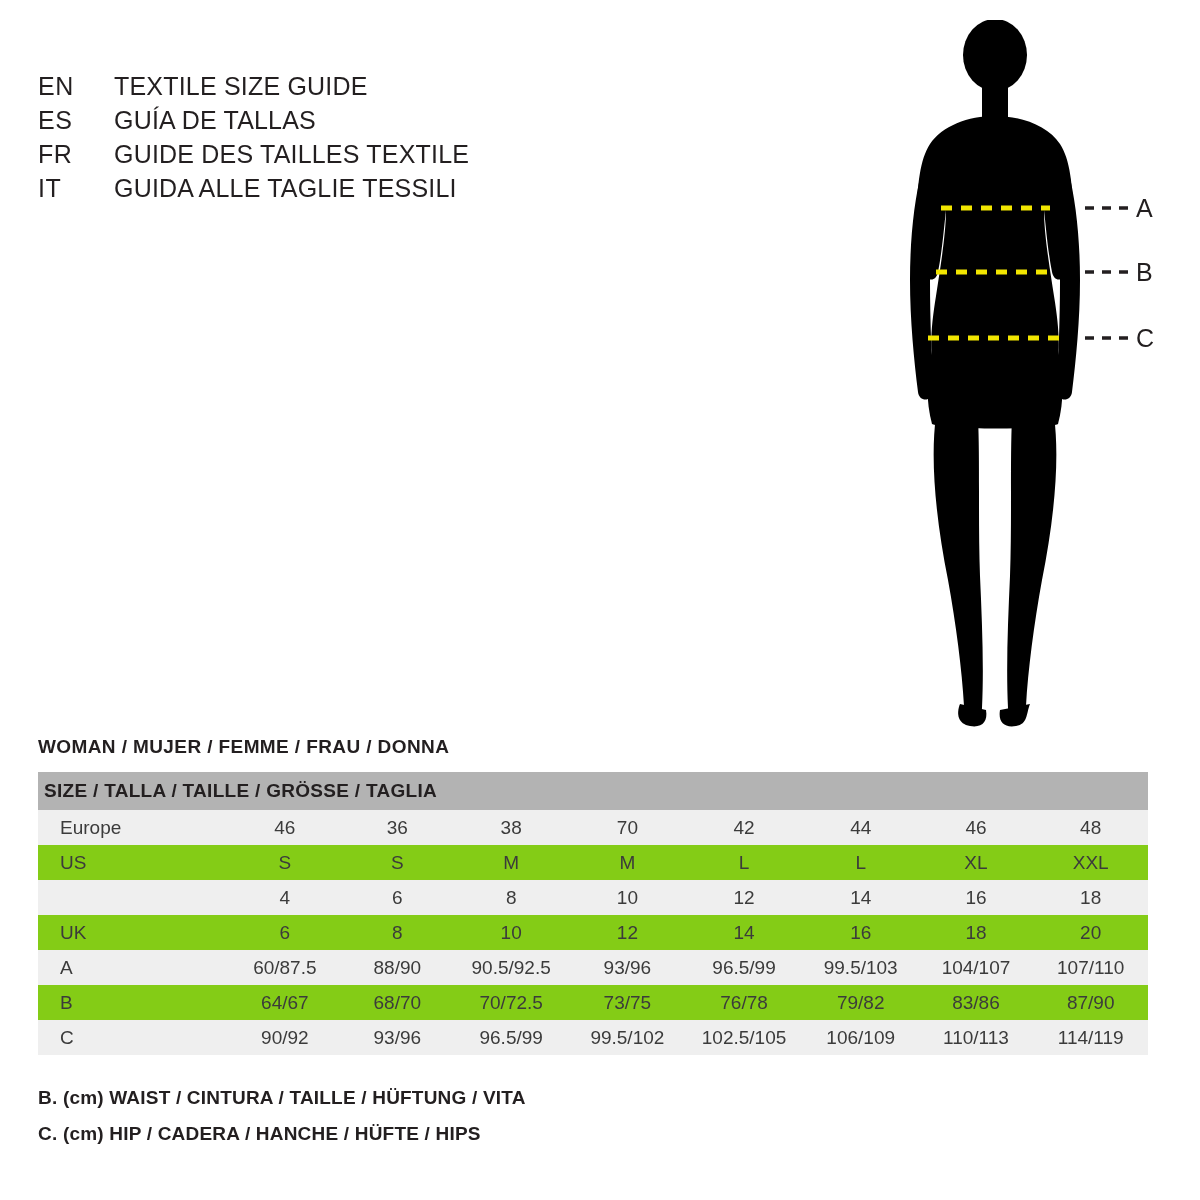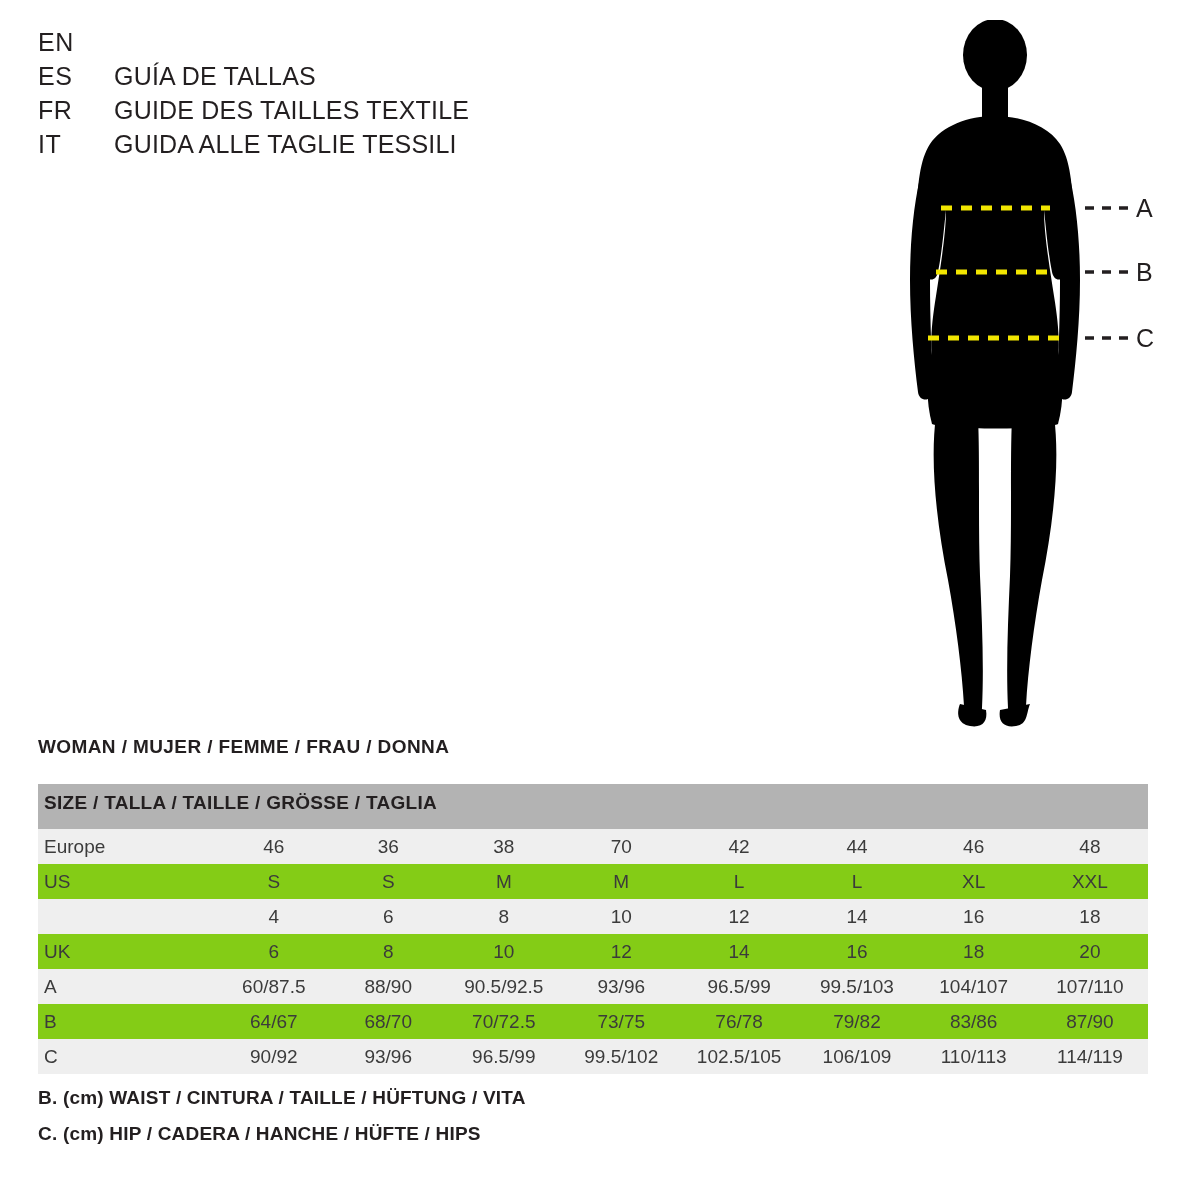--- a/index.html
+++ b/index.html
@@ -27,20 +27,21 @@
     display: flex;
     align-items: baseline;
     height: 34px;
   }
   .title-lang {
     width: 76px;
     font-size: 25px;
     letter-spacing: 0.5px;
     color: #231f20;
     font-weight: 400;
+    margin-top: 44px;
   }
   .title-text {
     font-size: 25px;
     letter-spacing: 0.2px;
     color: #231f20;
     font-weight: 400;
     white-space: nowrap;
   }
 
   
@@ -65,45 +66,45 @@
     position: absolute;
     left: 38px;
     top: 736px;
     width: 1124px;
   }
   #woman-label {
     font-size: 19px;
     font-weight: bold;
     letter-spacing: 0.4px;
     color: #231f20;
-    margin-bottom: 26px;
+    margin-bottom: 14px;
   }
   table {
     border-collapse: collapse;
     width: 1110px;
     font-size: 19px;
     color: #3b3b3b;
   }
   table tr.header-row td {
     background: #b3b3b3;
     color: #231f20;
     font-weight: bold;
     letter-spacing: 0.3px;
-    padding: 6px 6px 14px 6px;
+    padding: 6px 6px 7px 6px;
     font-size: 19px;
   }
   table td {
     padding: 5px 4px;
     height: 25px;
   }
   tr.row-light td { background: #efefef; }
   tr.row-dark td  { background: #84cc16; }
   td.label-cell {
     text-align: left;
-    padding-left: 6px;
+    padding-left: 22px;
     width: 186px;
   }
   td.val-cell {
     text-align: center;
     width: 115px;
   }
 
   
   #footnotes {
     position: absolute;
@@ -120,20 +121,21 @@
     margin-bottom: 17px;
     white-space: nowrap;
   }
 </style>
 </head>
 <body>
 
 <div id="title-block">
   <div class="title-row">
     <div class="title-lang">EN</div>
+    <div class="title-text">TEXTILE SIZE GUIDE</div>
   </div>
   <div class="title-row">
     <div class="title-lang">ES</div>
     <div class="title-text">GUÍA DE TALLAS</div>
   </div>
   <div class="title-row">
     <div class="title-lang">FR</div>
     <div class="title-text">GUIDE DES TAILLES TEXTILE</div>
   </div>
   <div class="title-row">

